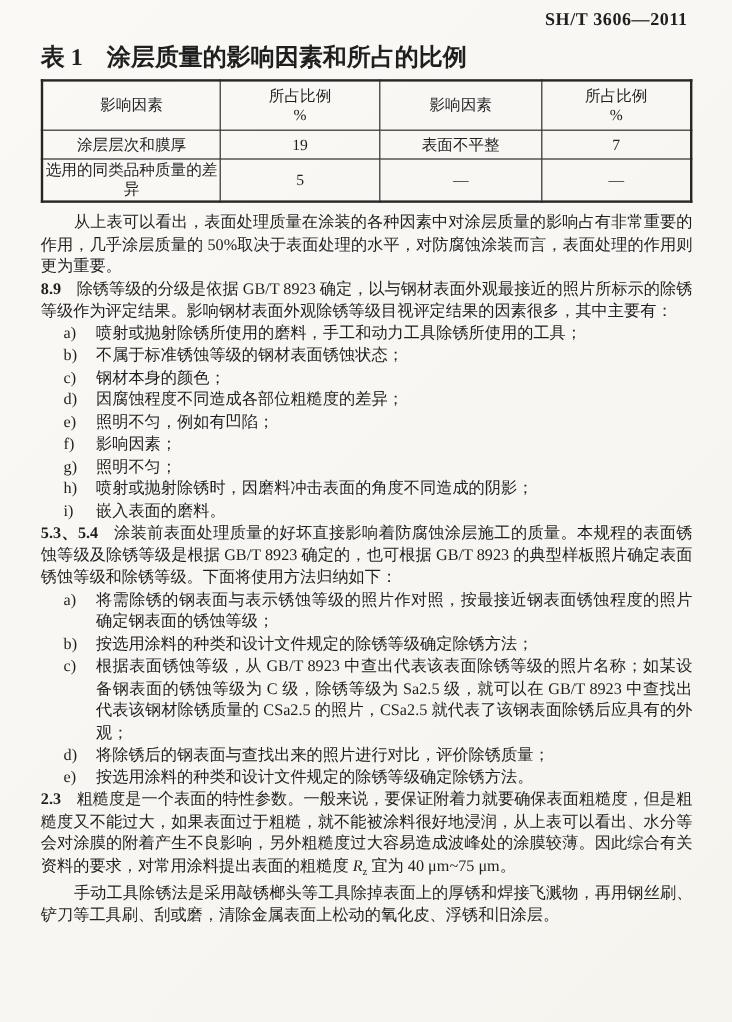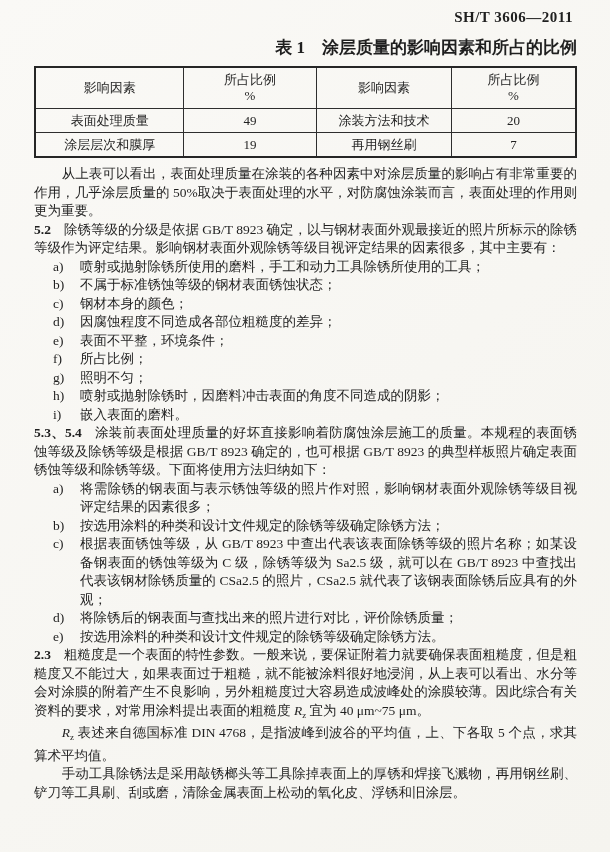--- a/index.html
+++ b/index.html
@@ -19,23 +19,23 @@
   }
   .doc-header {
     text-align:right;
     font-weight:bold;
     font-size:15px;
     letter-spacing:0.5px;
     line-height:18px;
     padding-right:4px;
   }
   .table-title {
-    text-align:right;
+    text-align:left;
     font-weight:bold;
-    font-size:17px;
+    font-size:20px;
     margin-top:13px;
     line-height:18px;
   }
   table.factors {
     width:100%;
     border-collapse:collapse;
     margin-top:9px;
     border:2px solid #262626;
     padding-left:14px;
   }
@@ -85,60 +85,59 @@
         </th>
         <th>影响因素</th>
         <th class="hdr2">
           <div>所占比例</div>
           <div>%</div>
         </th>
       </tr>
     </thead>
     <tbody>
       <tr>
-        <td>表面处理质量</td>
-        <td>49</td>
-        <td>涂装方法和技术</td>
-        <td>20</td>
+        <td>涂层层次和膜厚</td>
+        <td>19</td>
+        <td>表面不平整</td>
+        <td>7</td>
       </tr>
       <tr>
-        <td>涂层层次和膜厚</td>
-        <td>19</td>
-        <td>再用钢丝刷</td>
-        <td>7</td>
+        <td>选用的同类品种质量的差异</td>
+        <td>5</td>
+        <td>—</td>
+        <td>—</td>
       </tr>
     </tbody>
   </table>
 
   <p class="para-indent first-para">从上表可以看出，表面处理质量在涂装的各种因素中对涂层质量的影响占有非常重要的作用，几乎涂层质量的 50%取决于表面处理的水平，对防腐蚀涂装而言，表面处理的作用则更为重要。</p>
 
-  <p><span class="sec-num">5.2</span><span>除锈等级的分级是依据 GB/T 8923 确定，以与钢材表面外观最接近的照片所标示的除锈等级作为评定结果。影响钢材表面外观除锈等级目视评定结果的因素很多，其中主要有：</span></p>
+  <p><span class="sec-num">8.9</span><span>除锈等级的分级是依据 GB/T 8923 确定，以与钢材表面外观最接近的照片所标示的除锈等级作为评定结果。影响钢材表面外观除锈等级目视评定结果的因素很多，其中主要有：</span></p>
 
   <div>
     <div class="list-item"><span class="marker">a)</span><span>喷射或抛射除锈所使用的磨料，手工和动力工具除锈所使用的工具；</span></div>
     <div class="list-item"><span class="marker">b)</span><span>不属于标准锈蚀等级的钢材表面锈蚀状态；</span></div>
     <div class="list-item"><span class="marker">c)</span><span>钢材本身的颜色；</span></div>
     <div class="list-item"><span class="marker">d)</span><span>因腐蚀程度不同造成各部位粗糙度的差异；</span></div>
-    <div class="list-item"><span class="marker">e)</span><span>表面不平整，环境条件；</span></div>
-    <div class="list-item"><span class="marker">f)</span><span>所占比例；</span></div>
+    <div class="list-item"><span class="marker">e)</span><span>照明不匀，例如有凹陷；</span></div>
+    <div class="list-item"><span class="marker">f)</span><span>影响因素；</span></div>
     <div class="list-item"><span class="marker">g)</span><span>照明不匀；</span></div>
     <div class="list-item"><span class="marker">h)</span><span>喷射或抛射除锈时，因磨料冲击表面的角度不同造成的阴影；</span></div>
     <div class="list-item"><span class="marker">i)</span><span>嵌入表面的磨料。</span></div>
   </div>
 
   <p><span class="sec-num">5.3、5.4</span><span>涂装前表面处理质量的好坏直接影响着防腐蚀涂层施工的质量。本规程的表面锈蚀等级及除锈等级是根据 GB/T 8923 确定的，也可根据 GB/T 8923 的典型样板照片确定表面锈蚀等级和除锈等级。下面将使用方法归纳如下：</span></p>
 
   <div>
-    <div class="list-item"><span class="marker">a)</span><span>将需除锈的钢表面与表示锈蚀等级的照片作对照，影响钢材表面外观除锈等级目视评定结果的因素很多；</span></div>
+    <div class="list-item"><span class="marker">a)</span><span>将需除锈的钢表面与表示锈蚀等级的照片作对照，按最接近钢表面锈蚀程度的照片确定钢表面的锈蚀等级；</span></div>
     <div class="list-item"><span class="marker">b)</span><span>按选用涂料的种类和设计文件规定的除锈等级确定除锈方法；</span></div>
     <div class="list-item"><span class="marker">c)</span><span>根据表面锈蚀等级，从 GB/T 8923 中查出代表该表面除锈等级的照片名称；如某设备钢表面的锈蚀等级为 C 级，除锈等级为 Sa2.5 级，就可以在 GB/T 8923 中查找出代表该钢材除锈质量的 CSa2.5 的照片，CSa2.5 就代表了该钢表面除锈后应具有的外观；</span></div>
     <div class="list-item"><span class="marker">d)</span><span>将除锈后的钢表面与查找出来的照片进行对比，评价除锈质量；</span></div>
     <div class="list-item"><span class="marker">e)</span><span>按选用涂料的种类和设计文件规定的除锈等级确定除锈方法。</span></div>
   </div>
 
   <p><span class="sec-num">2.3</span><span>粗糙度是一个表面的特性参数。一般来说，要保证附着力就要确保表面粗糙度，但是粗糙度又不能过大，如果表面过于粗糙，就不能被涂料很好地浸润，从上表可以看出、水分等会对涂膜的附着产生不良影响，另外粗糙度过大容易造成波峰处的涂膜较薄。因此综合有关资料的要求，对常用涂料提出表面的粗糙度 </span><span class="rz-base">R</span><span class="rz-sub">z</span><span> 宜为 40 μm~75 μm。</span></p>
 
-  <p class="para-indent"><span class="rz-base">R</span><span class="rz-sub">z</span><span> 表述来自德国标准 DIN 4768，是指波峰到波谷的平均值，上、下各取 5 个点，求其算术平均值。</span></p>
 
 
   <p class="para-indent">手动工具除锈法是采用敲锈榔头等工具除掉表面上的厚锈和焊接飞溅物，再用钢丝刷、铲刀等工具刷、刮或磨，清除金属表面上松动的氧化皮、浮锈和旧涂层。</p>
 
 </div>
 
 </body></html>

